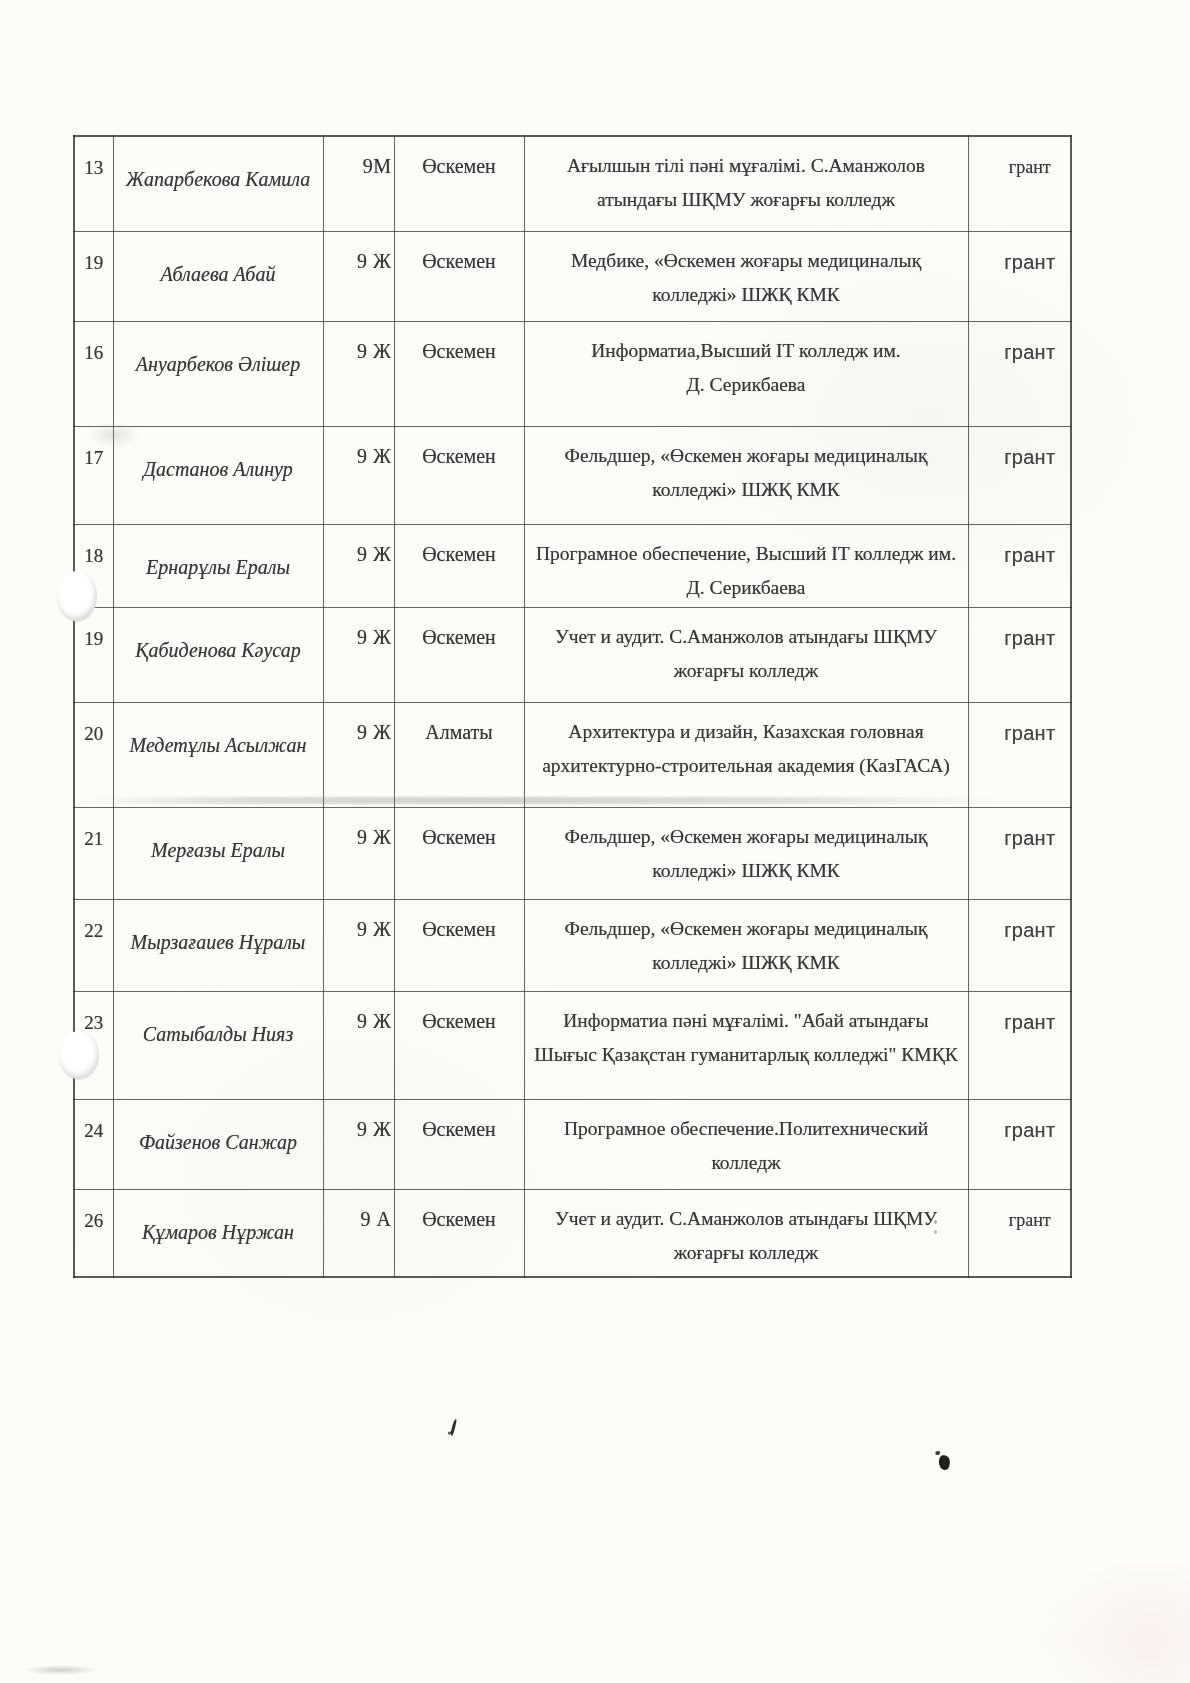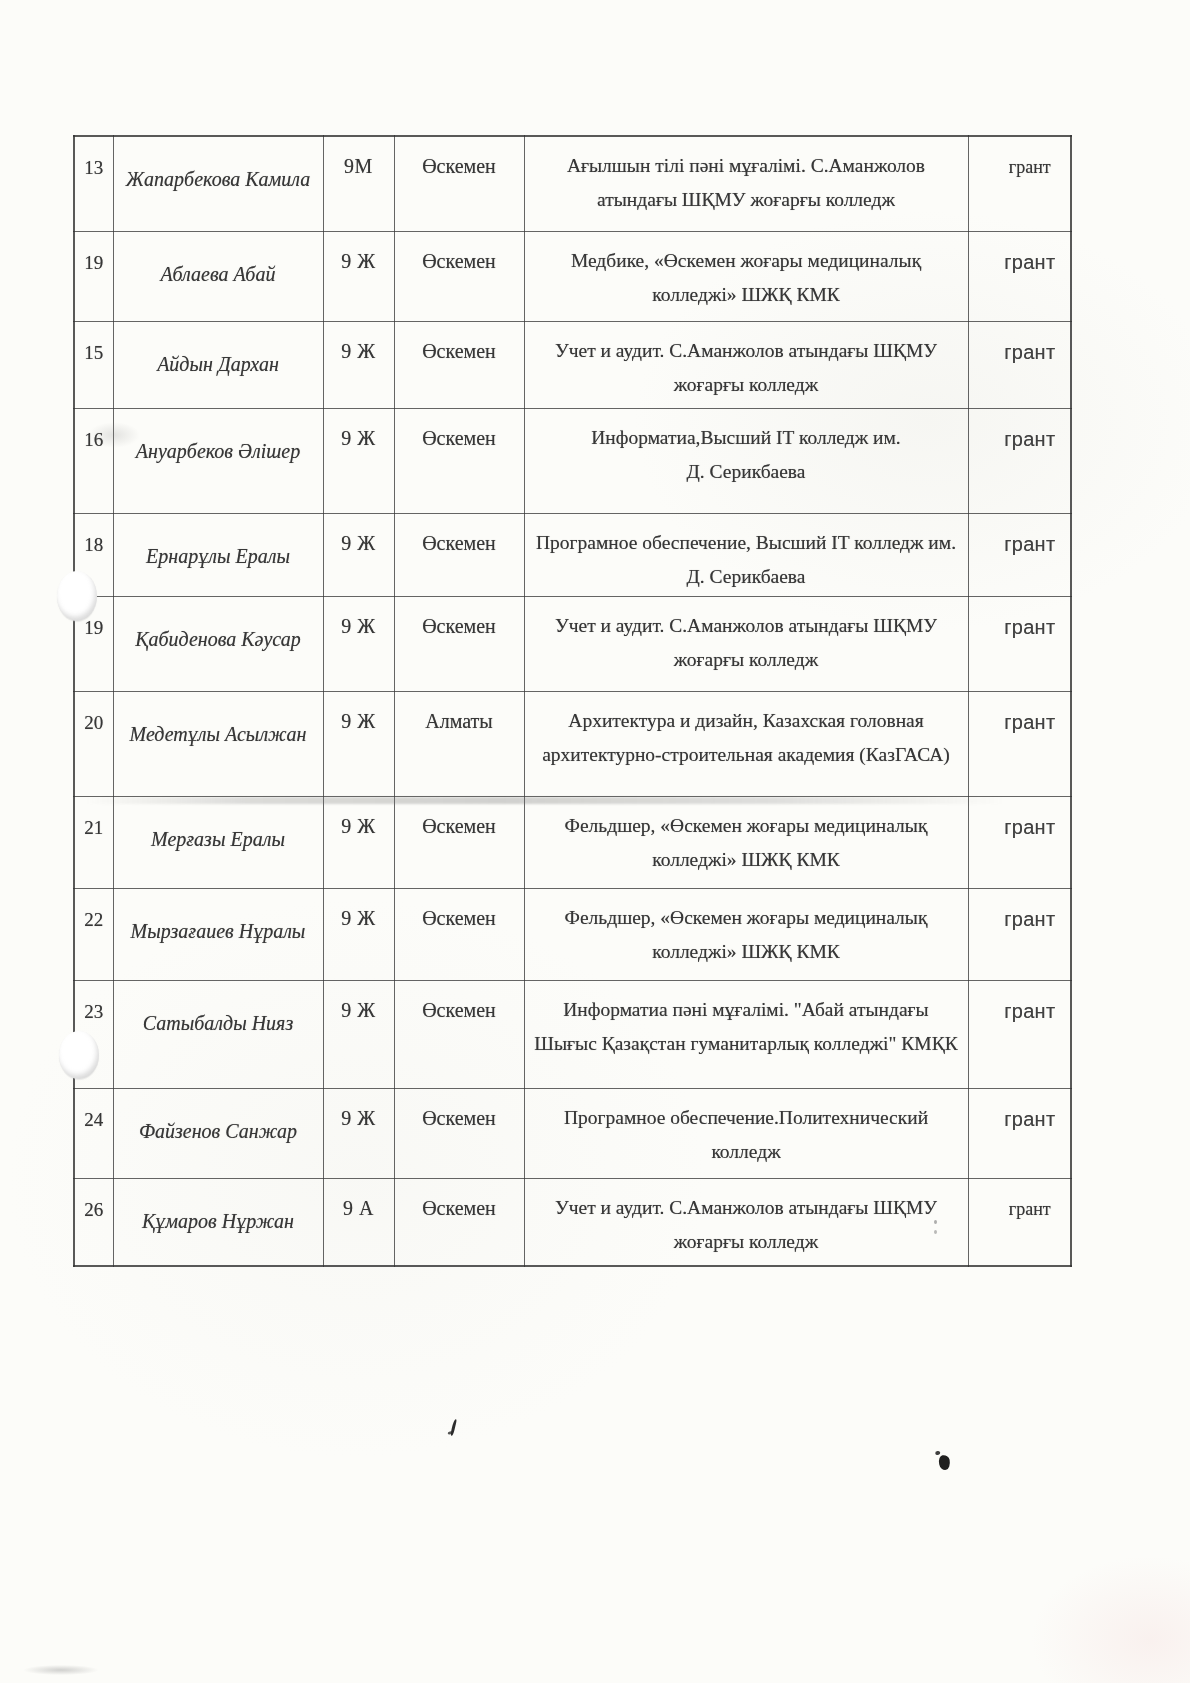--- a/index.html
+++ b/index.html
@@ -24,21 +24,21 @@
   td{
     border:1px solid rgba(58,58,58,.78);
     vertical-align:top;text-align:center;
     padding:12px 2px 0 2px;
     font-size:20px;line-height:34px;color:#373737;
     white-space:pre-line;
     text-shadow:0 0 .7px rgba(85,85,85,.7);
   }
   td.c-num{font-size:19px;padding-top:14px;margin-left:32px;}
   td.c-name{line-height:31px;padding-top:27px;font-style:italic;}
-  td.c-grade{letter-spacing:.5px;}
+  td.c-grade{letter-spacing:.5px;text-align:right;}
   td.c-spec{font-size:19.5px;margin-top:27px;}
   td.c-grant{padding-top:13px;padding-left:23px;}
   td.grant-sans{
     font-family:"Liberation Sans","DejaVu Sans",sans-serif;
     font-size:20px;color:#414141;letter-spacing:.3px;
     text-shadow:0 0 .5px rgba(90,90,90,.65);
   }
   td.grant-serif{font-size:18px;}
 
   
@@ -111,36 +111,36 @@
     </tr>
         <tr style="height: 90px;">
       <td class="c-num">19</td>
       <td class="c-name">Аблаева Абай</td>
       <td class="c-grade">9 Ж</td>
       <td class="c-city">Өскемен</td>
       <td class="c-spec">Медбике, «Өскемен жоғары медициналық
 колледжі» ШЖҚ КМК</td>
       <td class="c-grant grant-sans">грант</td>
     </tr>
-        <tr style="height: 87px;">
-      <td class="c-num">15</td>
-      <td class="c-name">Айдын Дархан</td>
-      <td class="c-grade">9 Ж</td>
-      <td class="c-city">Өскемен</td>
-      <td class="c-spec">Учет и аудит. С.Аманжолов атындағы ШҚМУ
-жоғарғы колледж</td>
-      <td class="c-grant grant-sans">грант</td>
-    </tr>
         <tr style="height: 105px;">
       <td class="c-num">16</td>
       <td class="c-name">Ануарбеков Әлішер</td>
       <td class="c-grade">9 Ж</td>
       <td class="c-city">Өскемен</td>
       <td class="c-spec">Информатиа,Высший IT колледж им.
 Д. Серикбаева</td>
+      <td class="c-grant grant-sans">грант</td>
+    </tr>
+        <tr style="height: 98px;">
+      <td class="c-num">17</td>
+      <td class="c-name">Дастанов Алинур</td>
+      <td class="c-grade">9 Ж</td>
+      <td class="c-city">Өскемен</td>
+      <td class="c-spec">Фельдшер, «Өскемен жоғары медициналық
+колледжі» ШЖҚ КМК</td>
       <td class="c-grant grant-sans">грант</td>
     </tr>
         <tr style="height: 83px;">
       <td class="c-num">18</td>
       <td class="c-name">Ернарұлы Ералы</td>
       <td class="c-grade">9 Ж</td>
       <td class="c-city">Өскемен</td>
       <td class="c-spec">Програмное обеспечение, Высший IT колледж им.
 Д. Серикбаева</td>
       <td class="c-grant grant-sans">грант</td>

